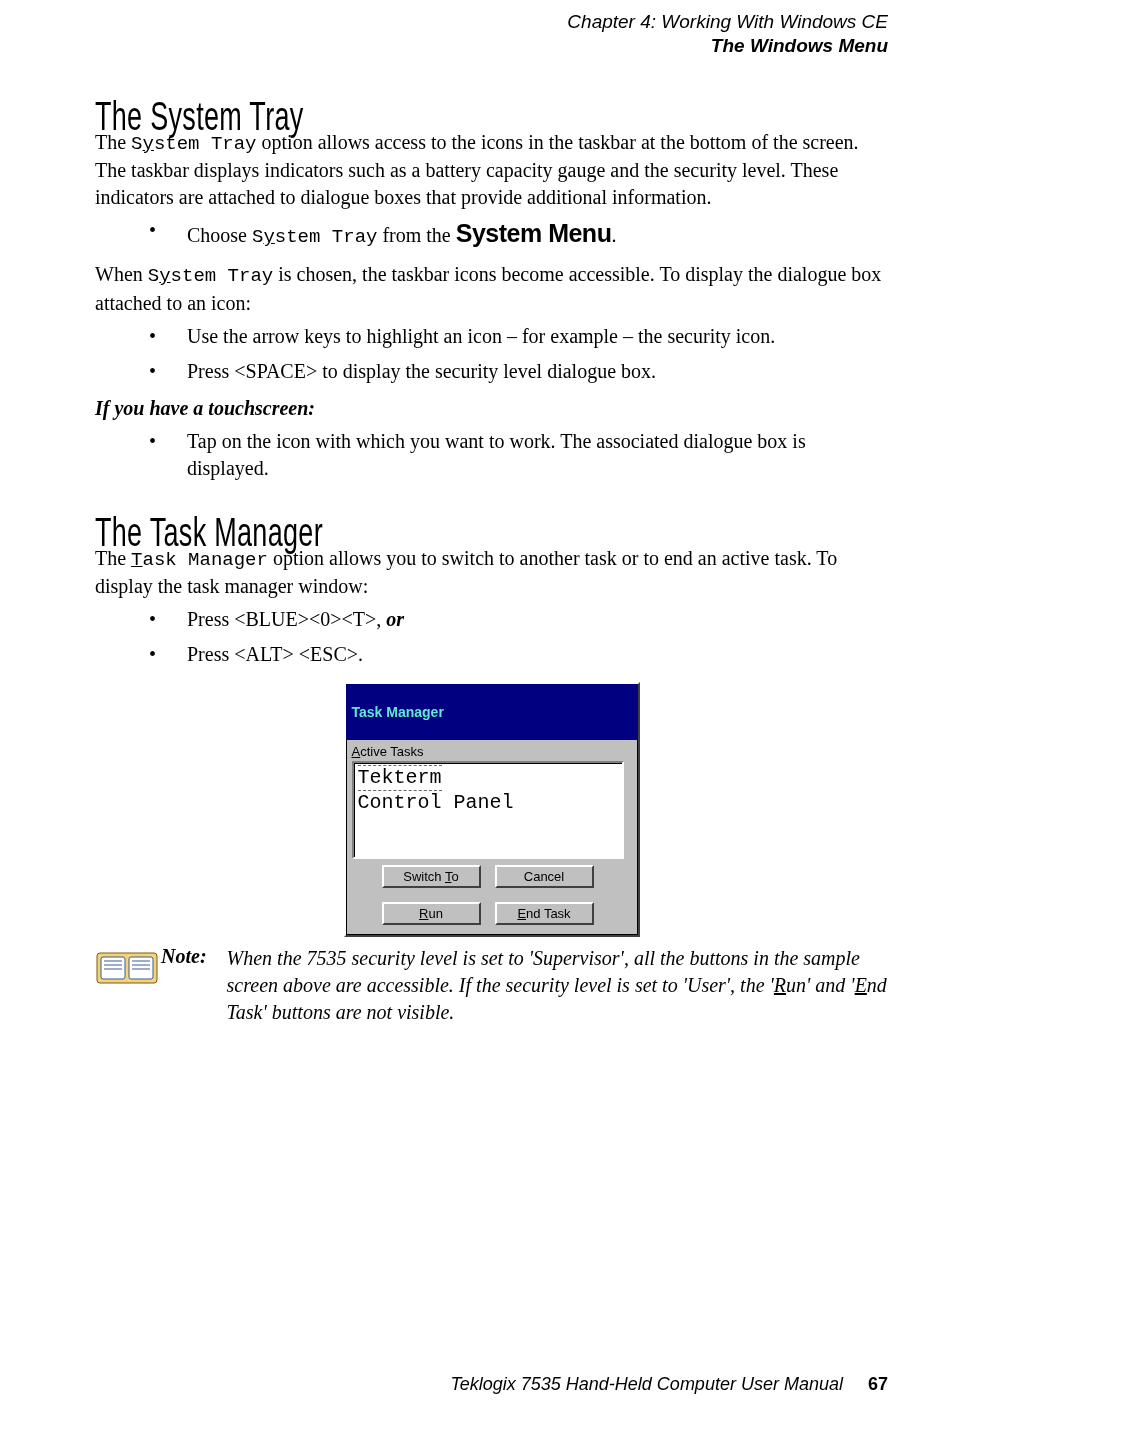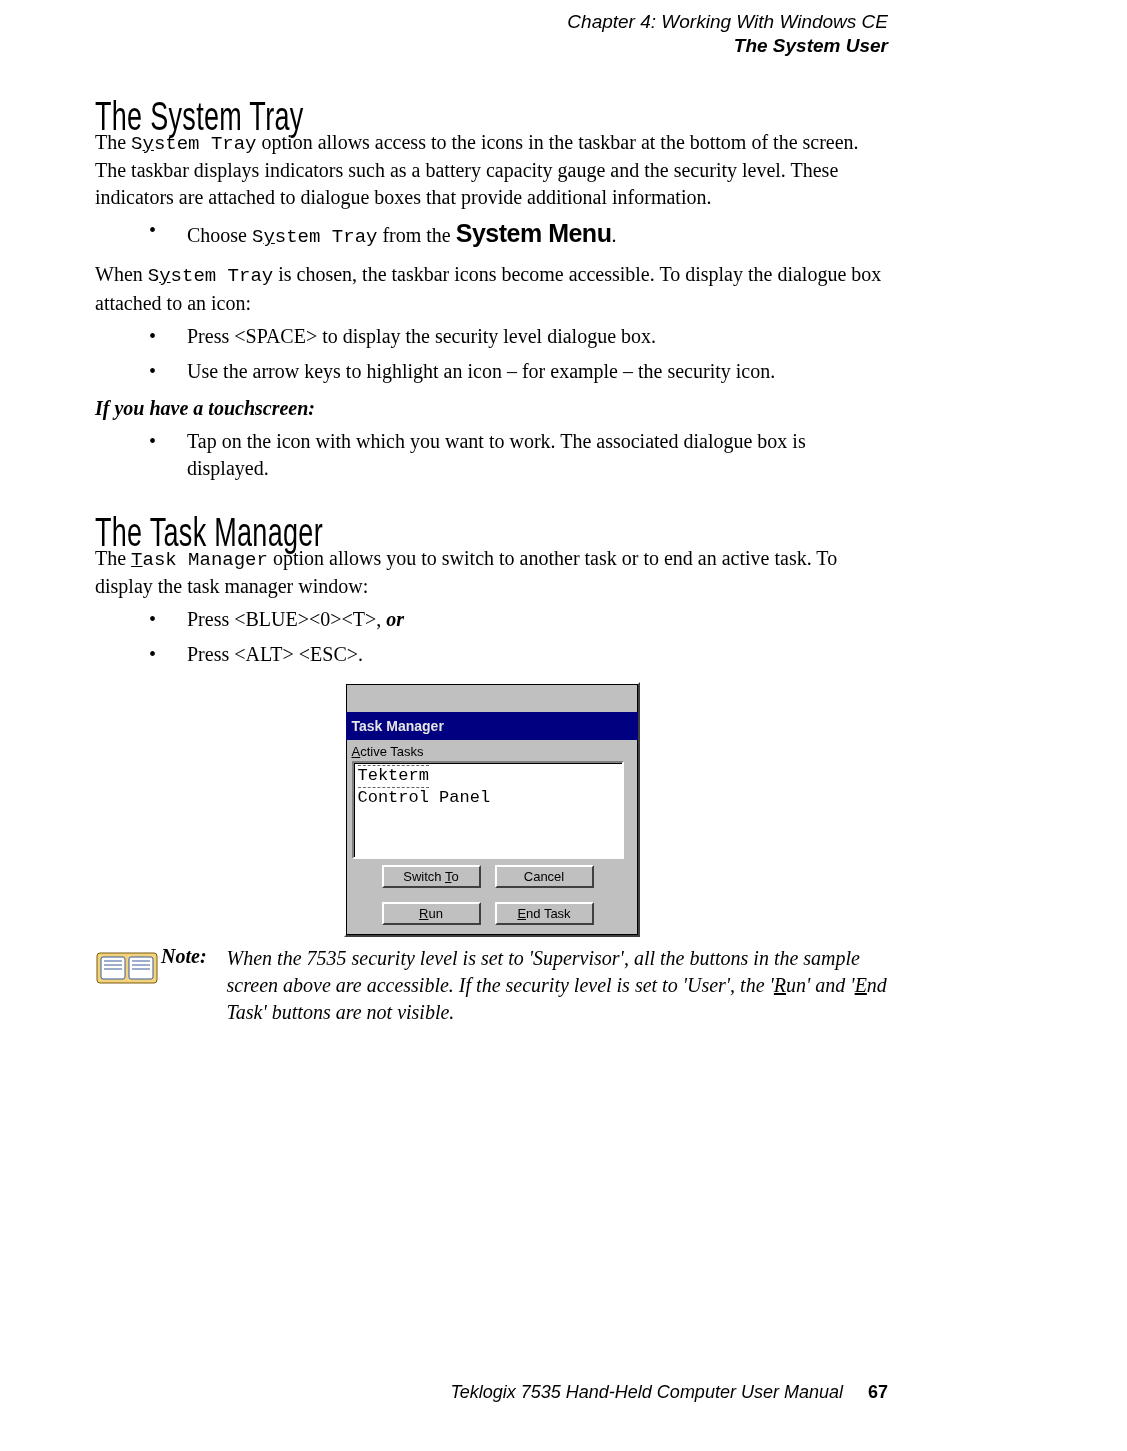--- a/index.html
+++ b/index.html
@@ -91,21 +91,21 @@
     font-style: italic;
     padding-right: 18px;
     flex-shrink: 0;
   }
   .note-text {
     font-style: italic;
     line-height: 1.35;
   }
   .footer {
     position: absolute;
-    bottom: 48px;
+    bottom: 56px;
     right: 95px;
     font-family: Arial, Helvetica, sans-serif;
     font-style: italic;
     font-size: 18px;
   }
   .footer .pg {
     font-weight: bold;
     font-style: normal;
     margin-left: 20px;
   }
@@ -120,43 +120,42 @@
     background: #c0c0c0;
     border: 2px solid #fff;
     border-right-color: #404040;
     border-bottom-color: #404040;
     font-family: Tahoma, Arial, sans-serif;
     font-size: 14px;
     box-shadow: 0 0 0 1px #000 inset;
   }
   .tm-titlebar {
     background: #000080;
-    color: #e5e5e5;
-    font-weight: bold;
-    padding: 6px 6px;
+    color: #5eead4;
+    font-weight: bold;
+    padding: 20px 6px;
     font-size: 14px;
-    margin-top: 28px;
   }
   .tm-body {
     padding: 4px 14px 8px 6px;
   }
   .tm-label {
     font-size: 13px;
     margin-bottom: 2px;
   }
   .tm-list {
     background: #fff;
     border: 2px solid #808080;
     border-right-color: #fff;
     border-bottom-color: #fff;
     box-shadow: inset 1px 1px 0 #000;
     height: 90px;
     padding: 2px 4px;
     font-family: "Courier New", monospace;
-    font-size: 17px;
+    font-size: 20px;
     line-height: 1.2;
   }
   .tm-list .item.dotted {
     border-top: 1px dashed #666;
     border-bottom: 1px dashed #666;
     display: inline-block;
     padding: 0;
   }
   .tm-buttons {
     display: grid;
@@ -178,21 +177,21 @@
   }
   
   span.ltr-u { text-decoration: underline; }
 </style>
 </head>
 <body>
 
 <div class="page">
   <div class="header">
     <span class="h1">Chapter 4: Working With Windows CE</span>
-    <span class="h2">The System User</span>
+    <span class="h2">The Windows Menu</span>
   </div>
 
   <div class="section-title">The System Tray</div>
 
   <p>
     <span>The </span>
     <span class="mono">S<span class="ltr-u">y</span>stem Tray</span>
     <span> option  allows access to the icons in the taskbar at the bottom of the screen. The taskbar displays indicators such as a battery capacity gauge and the security level. These indicators are attached to dialogue boxes that provide additional information.</span>
   </p>
 
@@ -205,22 +204,22 @@
     </li>
   </ul>
 
   <p>
     <span>When </span>
     <span class="mono">S<span class="ltr-u">y</span>stem Tray</span>
     <span> is chosen, the taskbar icons become accessible. To display the dialogue box attached to an icon:</span>
   </p>
 
   <ul class="bullets">
+    <li>Use the arrow keys to highlight an icon – for example – the security icon.</li>
     <li>Press &lt;SPACE&gt; to display the security level dialogue box.</li>
-    <li>Use the arrow keys to highlight an icon – for example – the security icon.</li>
   </ul>
 
   <p class="italic-bold">If you have a touchscreen:</p>
 
   <ul class="bullets">
     <li>Tap on the icon with which you want to work. The associated dialogue box is displayed.</li>
   </ul>
 
   <div class="section-title second">The Task Manager</div>
 

